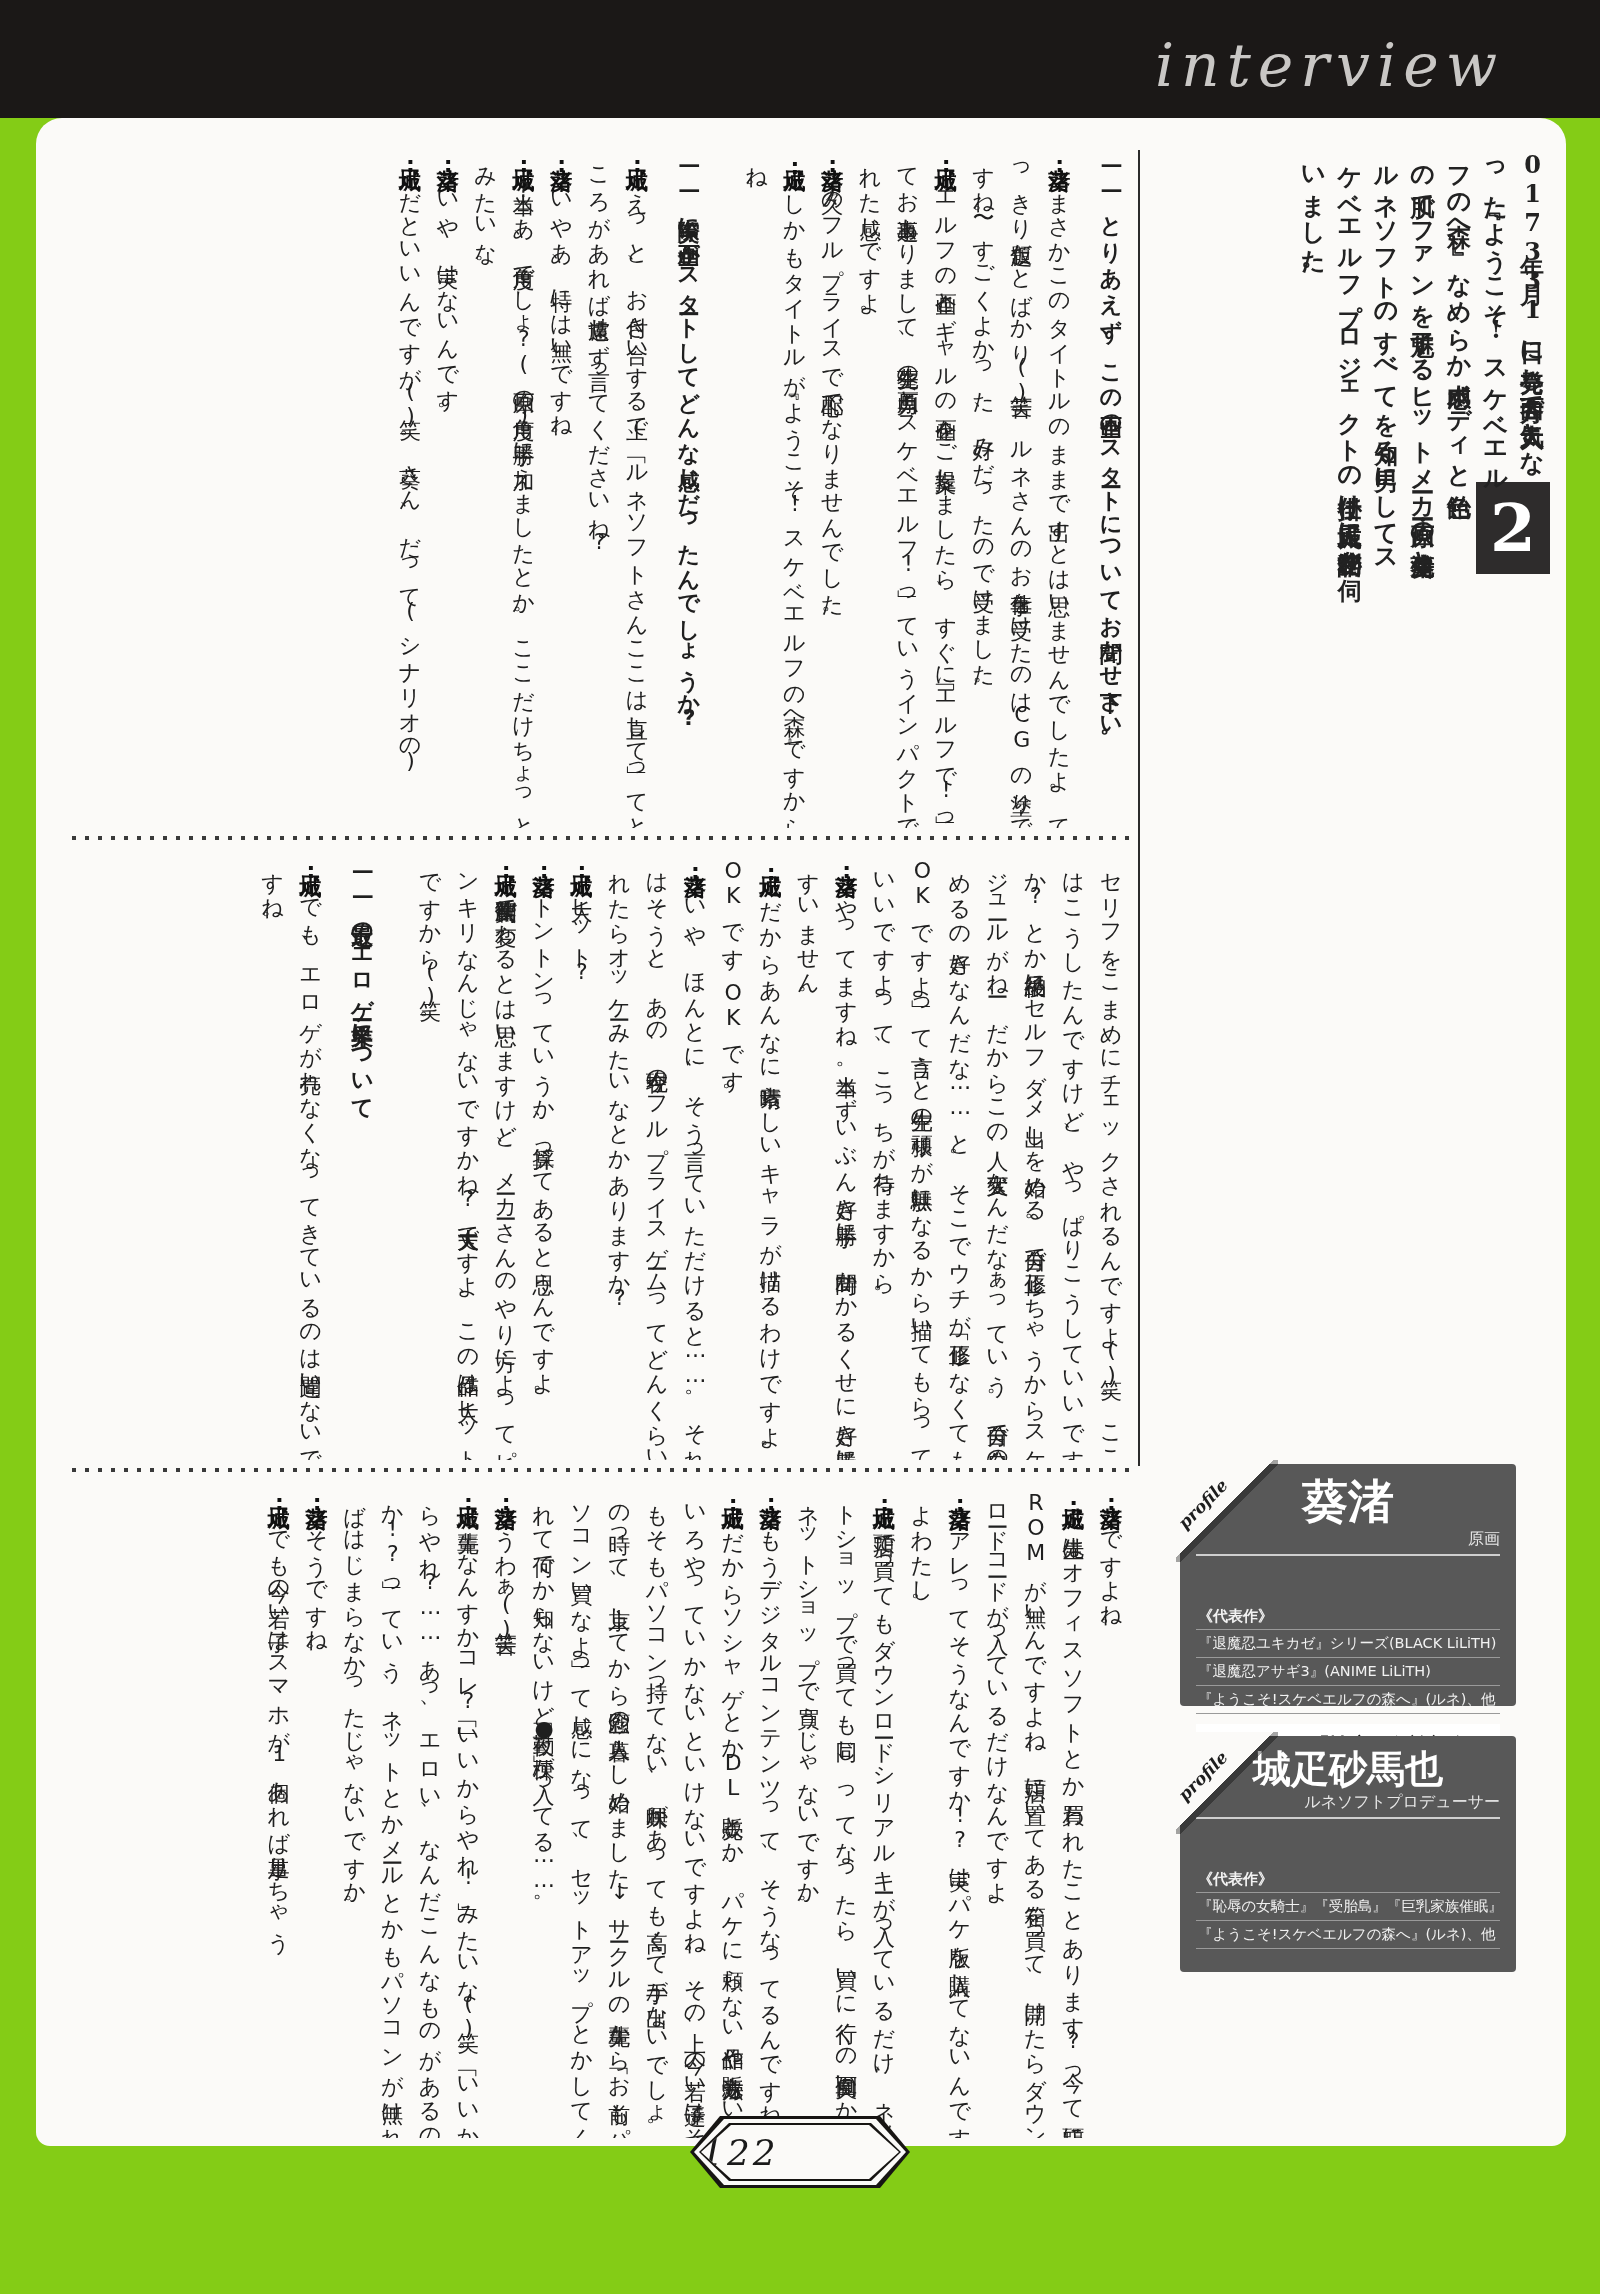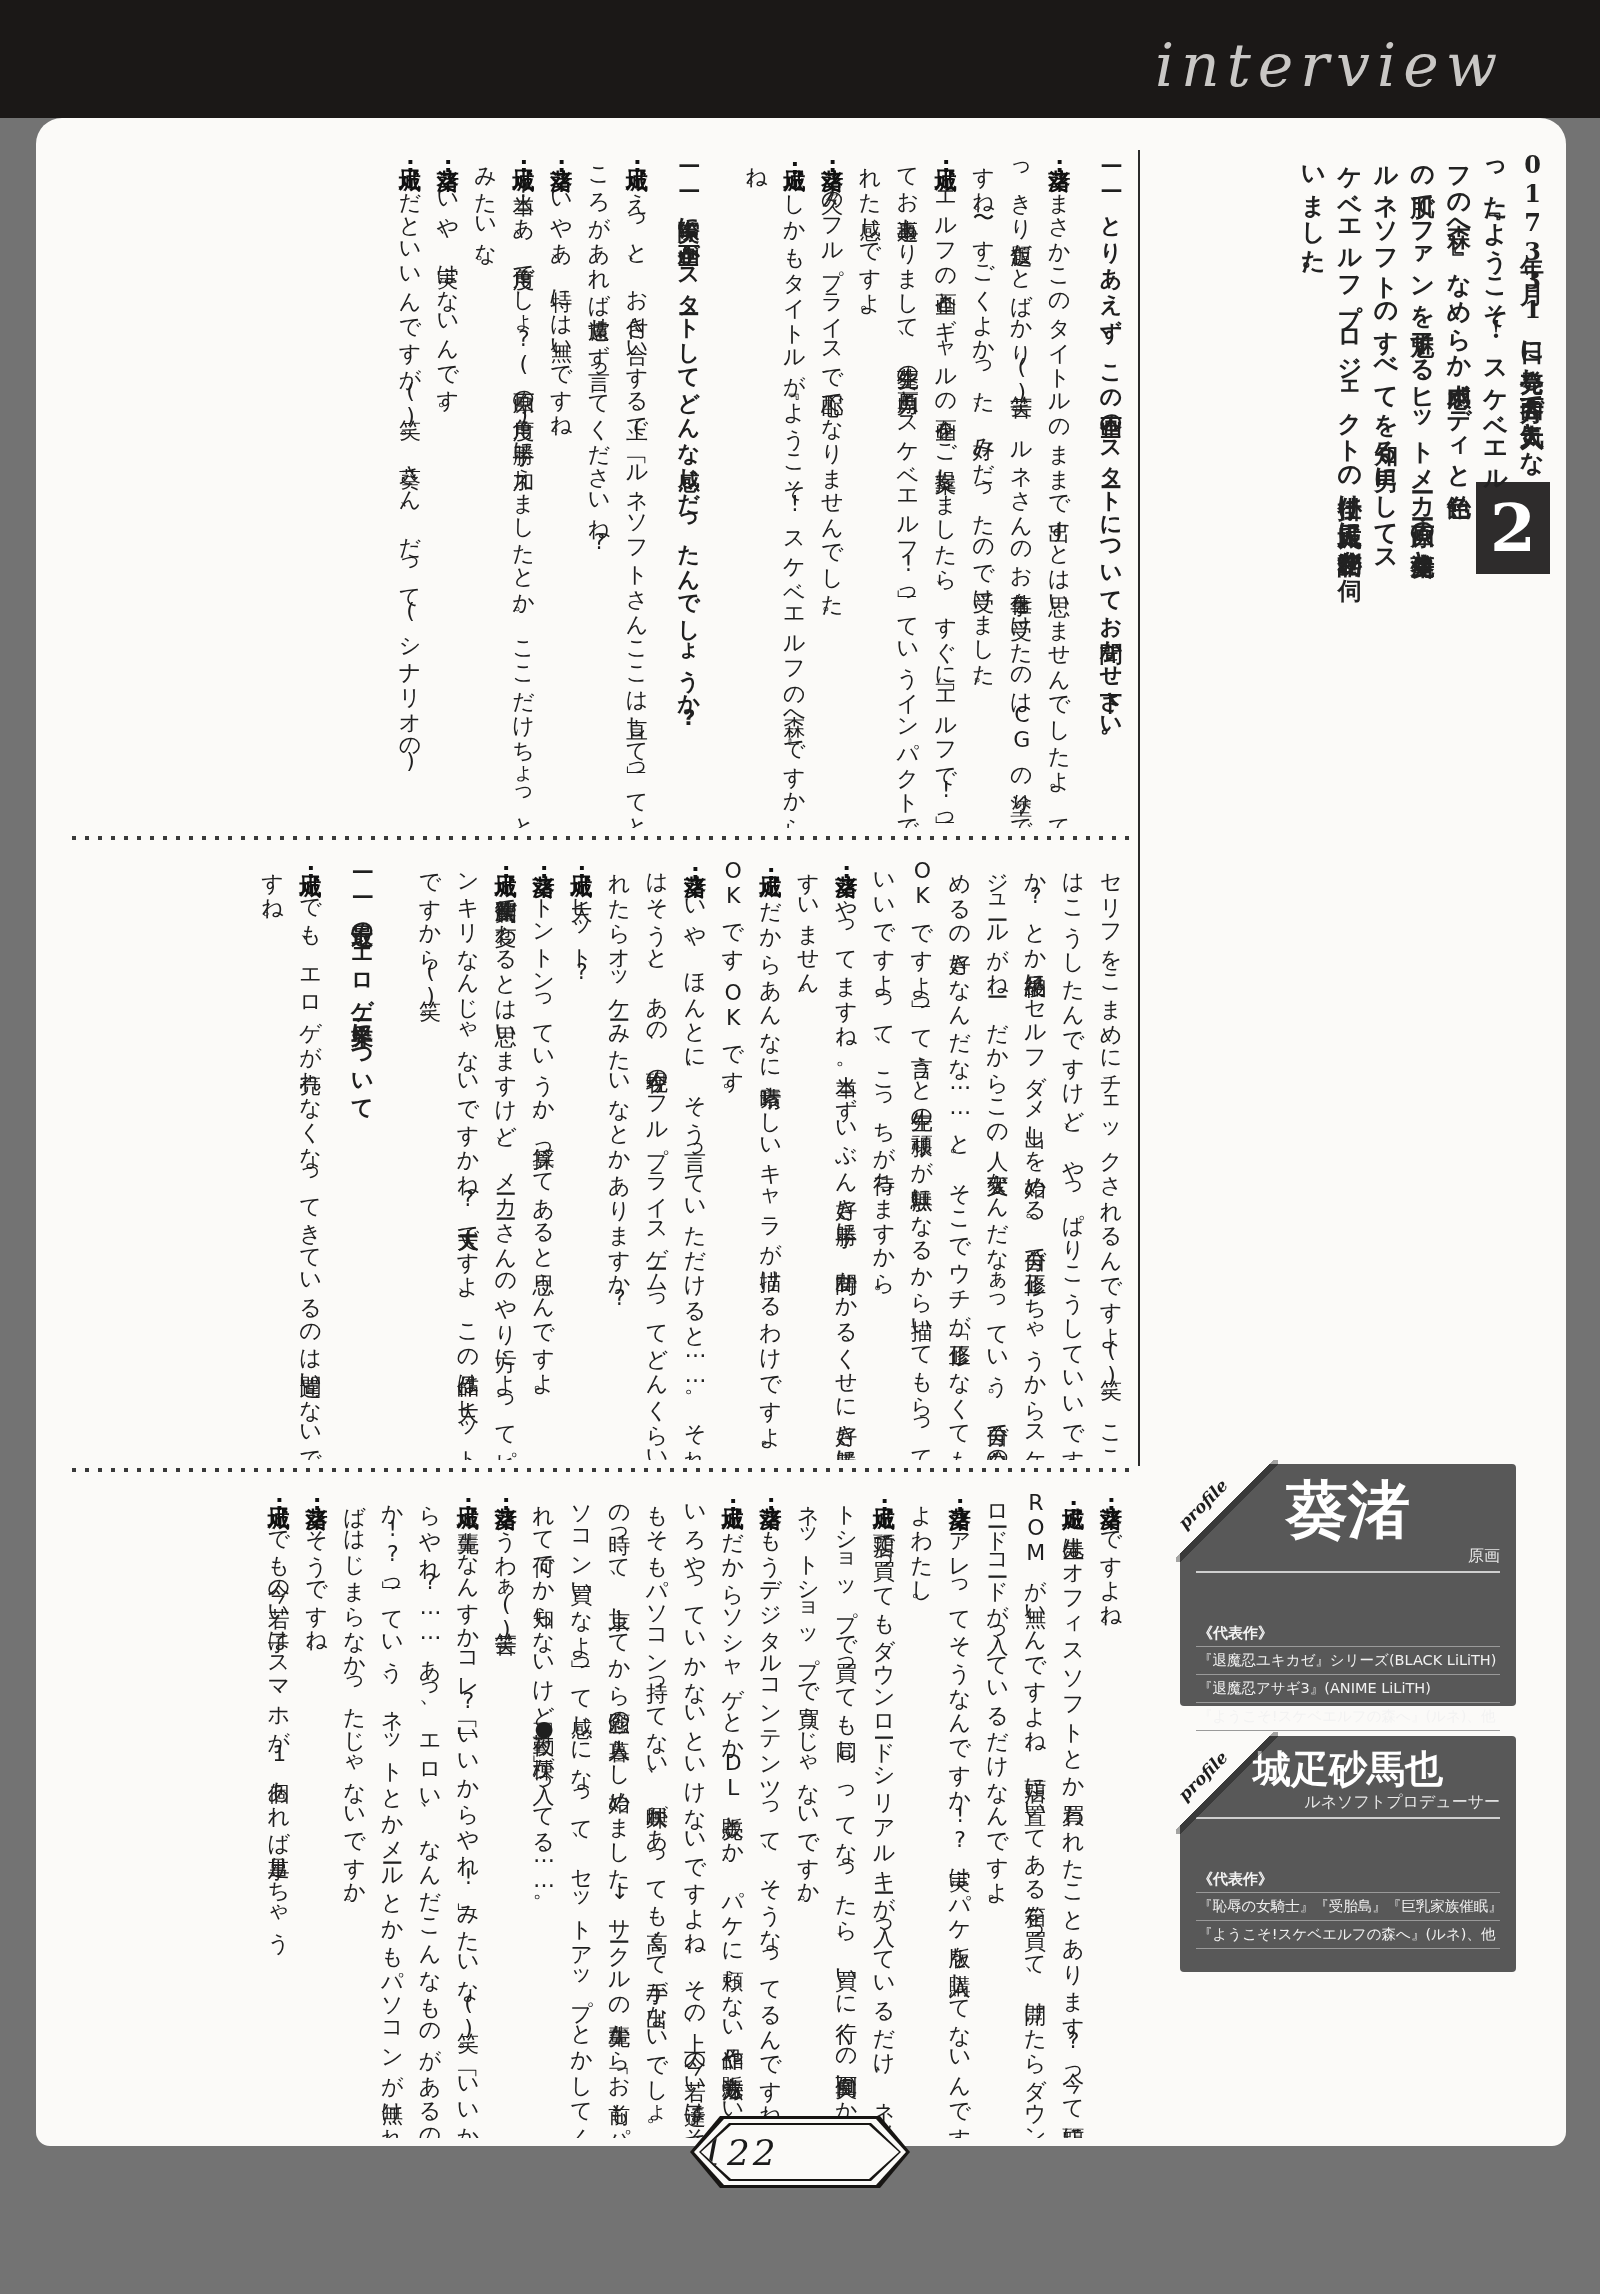--- a/index.html
+++ b/index.html
@@ -1,16 +1,16 @@
 <!DOCTYPE html>
 <html><head>
 <meta charset="utf-8">
 <style>
   html,body{margin:0;padding:0;}
-  #page{position:relative;width:1600px;height:2294px;background:#737373;overflow:hidden;
+  #page{position:relative;width:1600px;height:2294px;background:#84cc16;overflow:hidden;
         font-family:"DejaVu Sans",sans-serif;}
   
   #band{position:absolute;left:0;top:0;width:1600px;height:118px;background:#1b1817;}
   #wordmark{position:absolute;right:96px;top:30px;font-family:"DejaVu Serif",serif;
         font-style:italic;font-size:60px;letter-spacing:7px;color:#c9c7c5;}
   
   #paper{position:absolute;left:36px;top:118px;width:1530px;height:2028px;background:#fbfaf8;
         border-radius:26px 26px 14px 14px;}
   
   .vtext{writing-mode:vertical-rl;text-orientation:upright;}
@@ -39,21 +39,21 @@
   .card{position:absolute;left:1180px;width:336px;background:#585858;border-radius:4px;
         padding:12px 16px 14px;box-sizing:border-box;color:#f2f2f2;}
   #card1{top:1464px;height:242px;} #card2{top:1736px;height:236px;}
   .fold{position:absolute;top:-4px;left:-4px;width:102px;height:102px;
         background:linear-gradient(135deg,#fbfaf8 0 48%,rgba(0,0,0,.35) 48% 52%,transparent 52%);}
   .fold span{position:absolute;top:34px;left:-4px;transform:rotate(-45deg);
         font-family:"DejaVu Serif",serif;font-style:italic;font-weight:700;font-size:17px;color:#1d1d1d;}
   .card-head{display:flex;flex-direction:column;align-items:center;border-bottom:2px solid #cfcfcf;
         padding-bottom:4px;margin-bottom:4px;}
   .card-name{font-family:"DejaVu Serif",serif;font-weight:700;color:#ffffff;line-height:1.1;}
-  #card1 .card-name{font-size:62px;} #card2 .card-name{font-size:38px;}
+  #card1 .card-name{font-size:46px;} #card2 .card-name{font-size:38px;}
   .card-role{align-self:flex-end;font-size:16px;color:#e8e8e8;margin-top:2px;}
   .works-heading{font-size:15px;font-weight:700;padding:3px 2px;border-bottom:1px solid #9a9a9a;margin-top:48px;}
   .work-row{font-size:14.5px;padding:4px 2px;border-bottom:1px solid #9a9a9a;white-space:nowrap;}
   .quote{background:#ffffff;color:#111;margin-top:10px;padding:8px 10px;
         font-family:"DejaVu Serif",serif;font-weight:800;font-size:20px;line-height:1.35;text-align:right;}
   .quote-line.indent{padding-left:1em;}
   
   #badge{position:absolute;left:50%;top:2116px;transform:translateX(-50%);width:220px;height:72px;}
   .hex{position:absolute;inset:0;clip-path:polygon(0 50%,30px 0,calc(100% - 30px) 0,100% 50%,calc(100% - 30px) 100%,30px 100%);}
   .hex.l1{background:#171513;}

